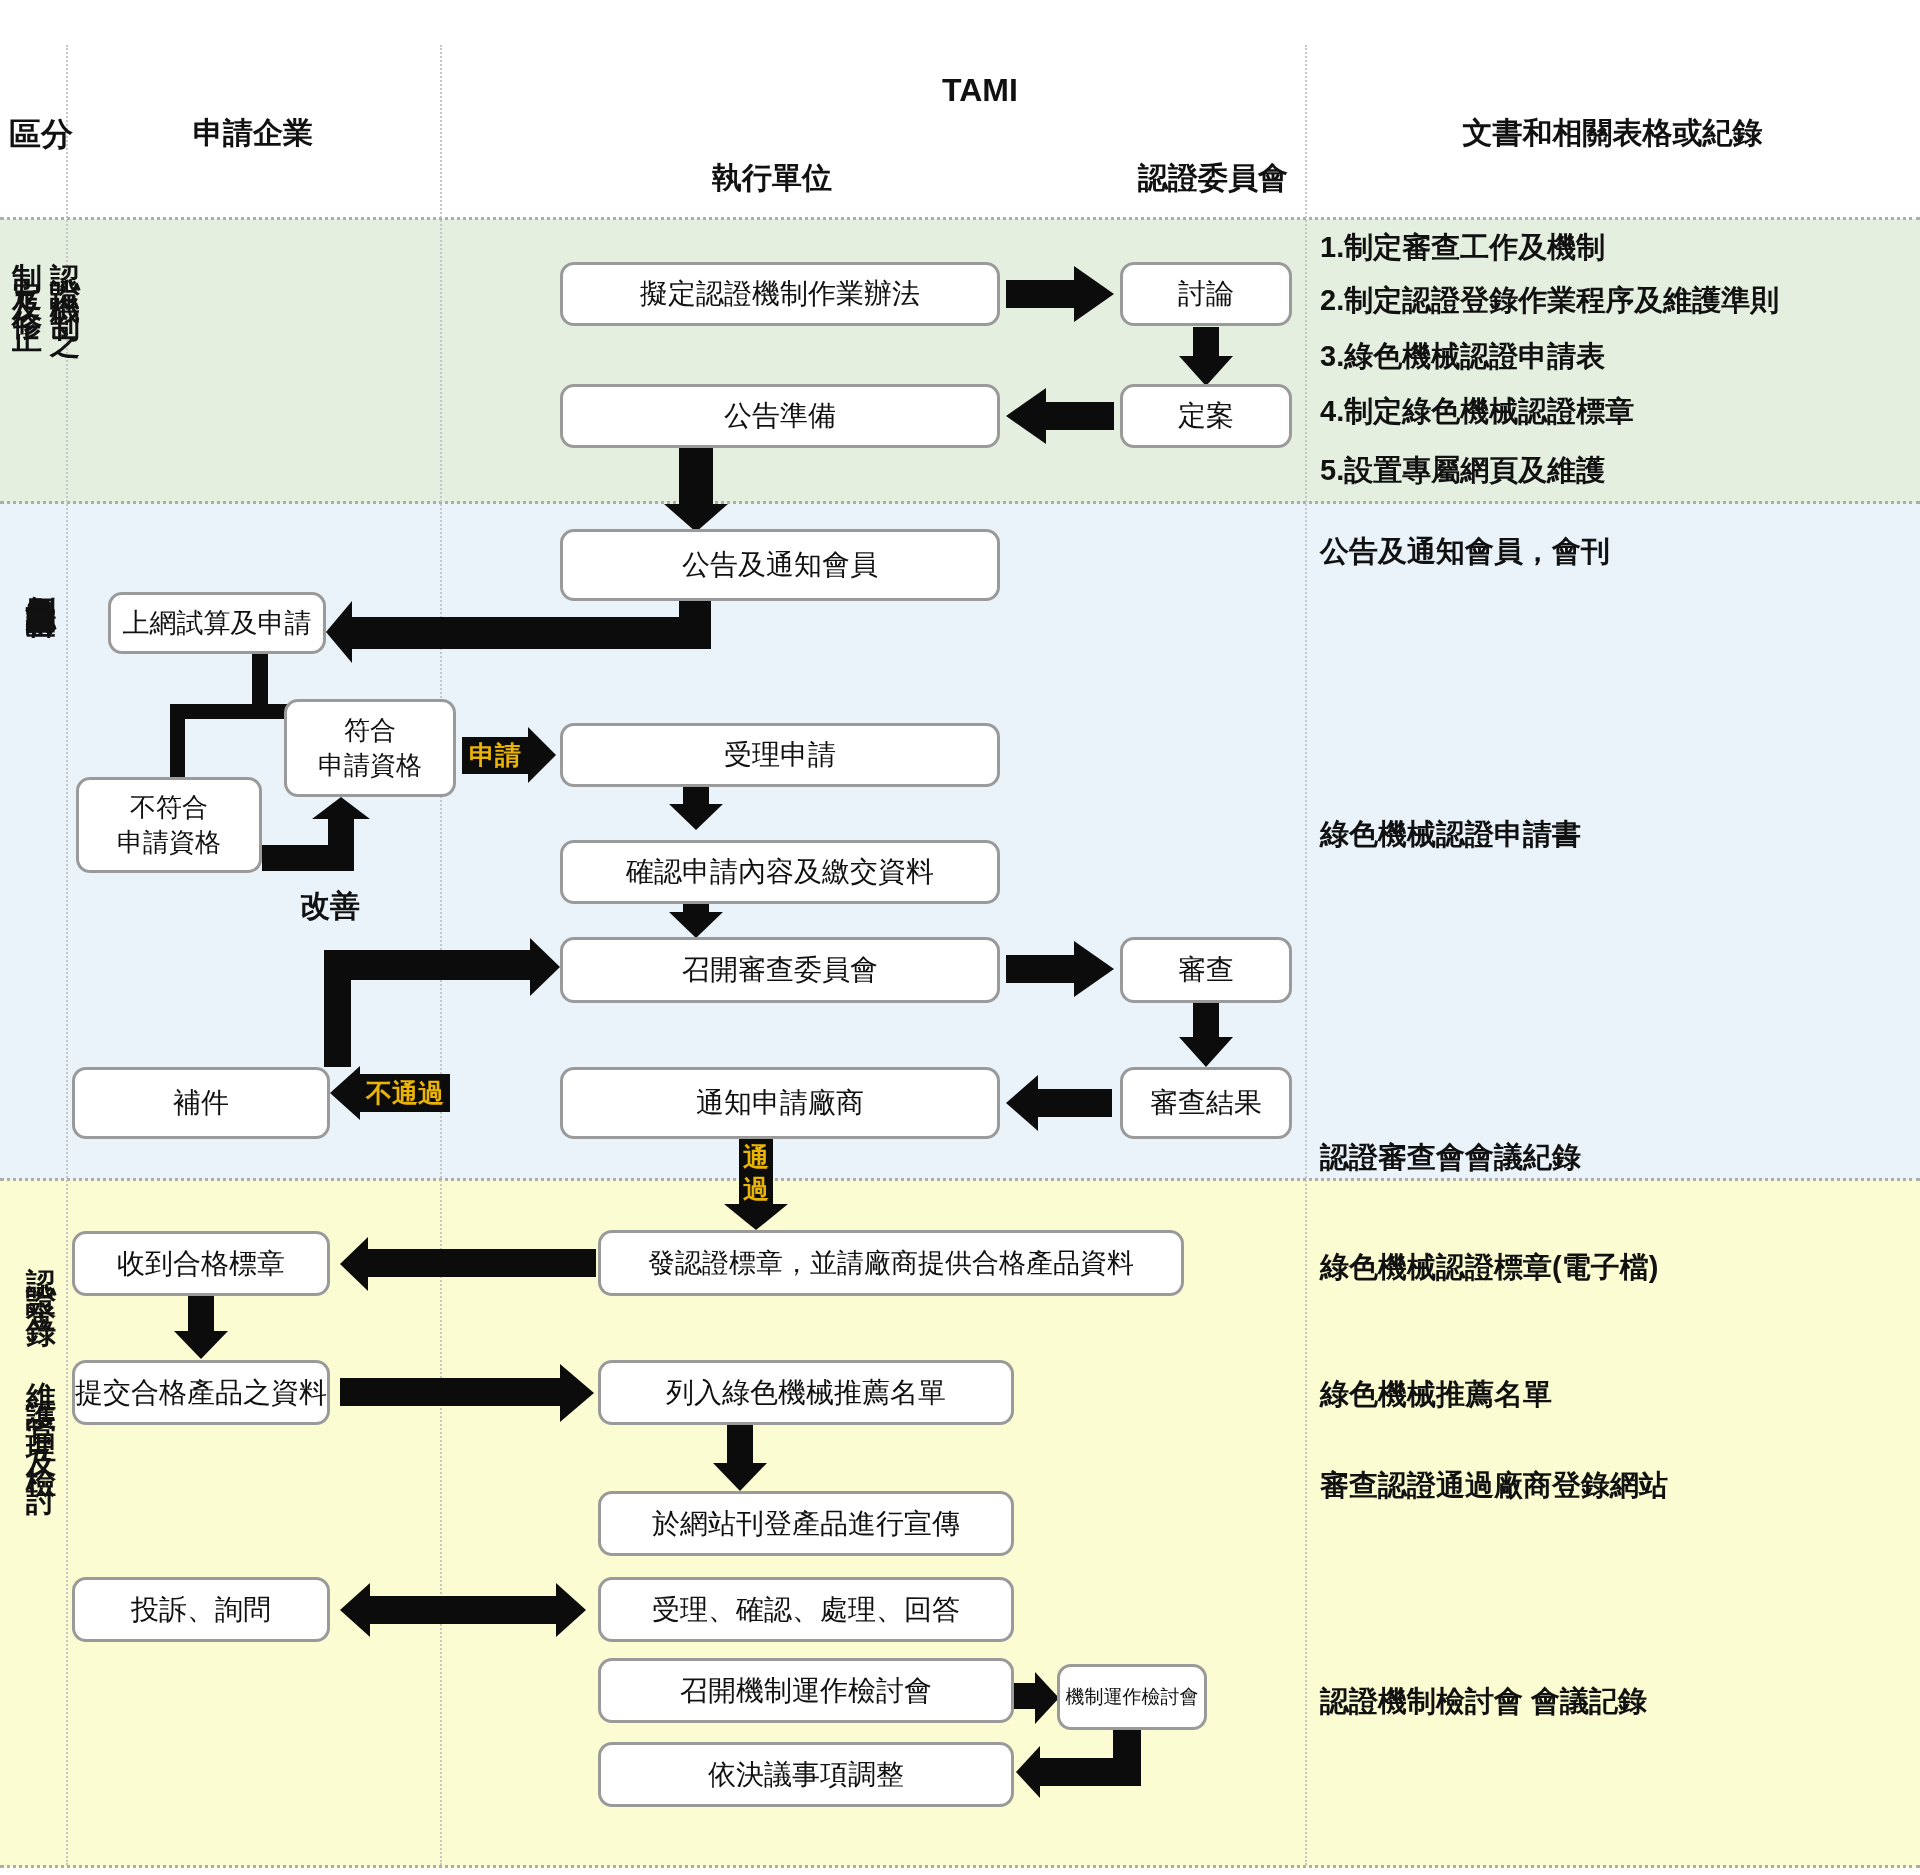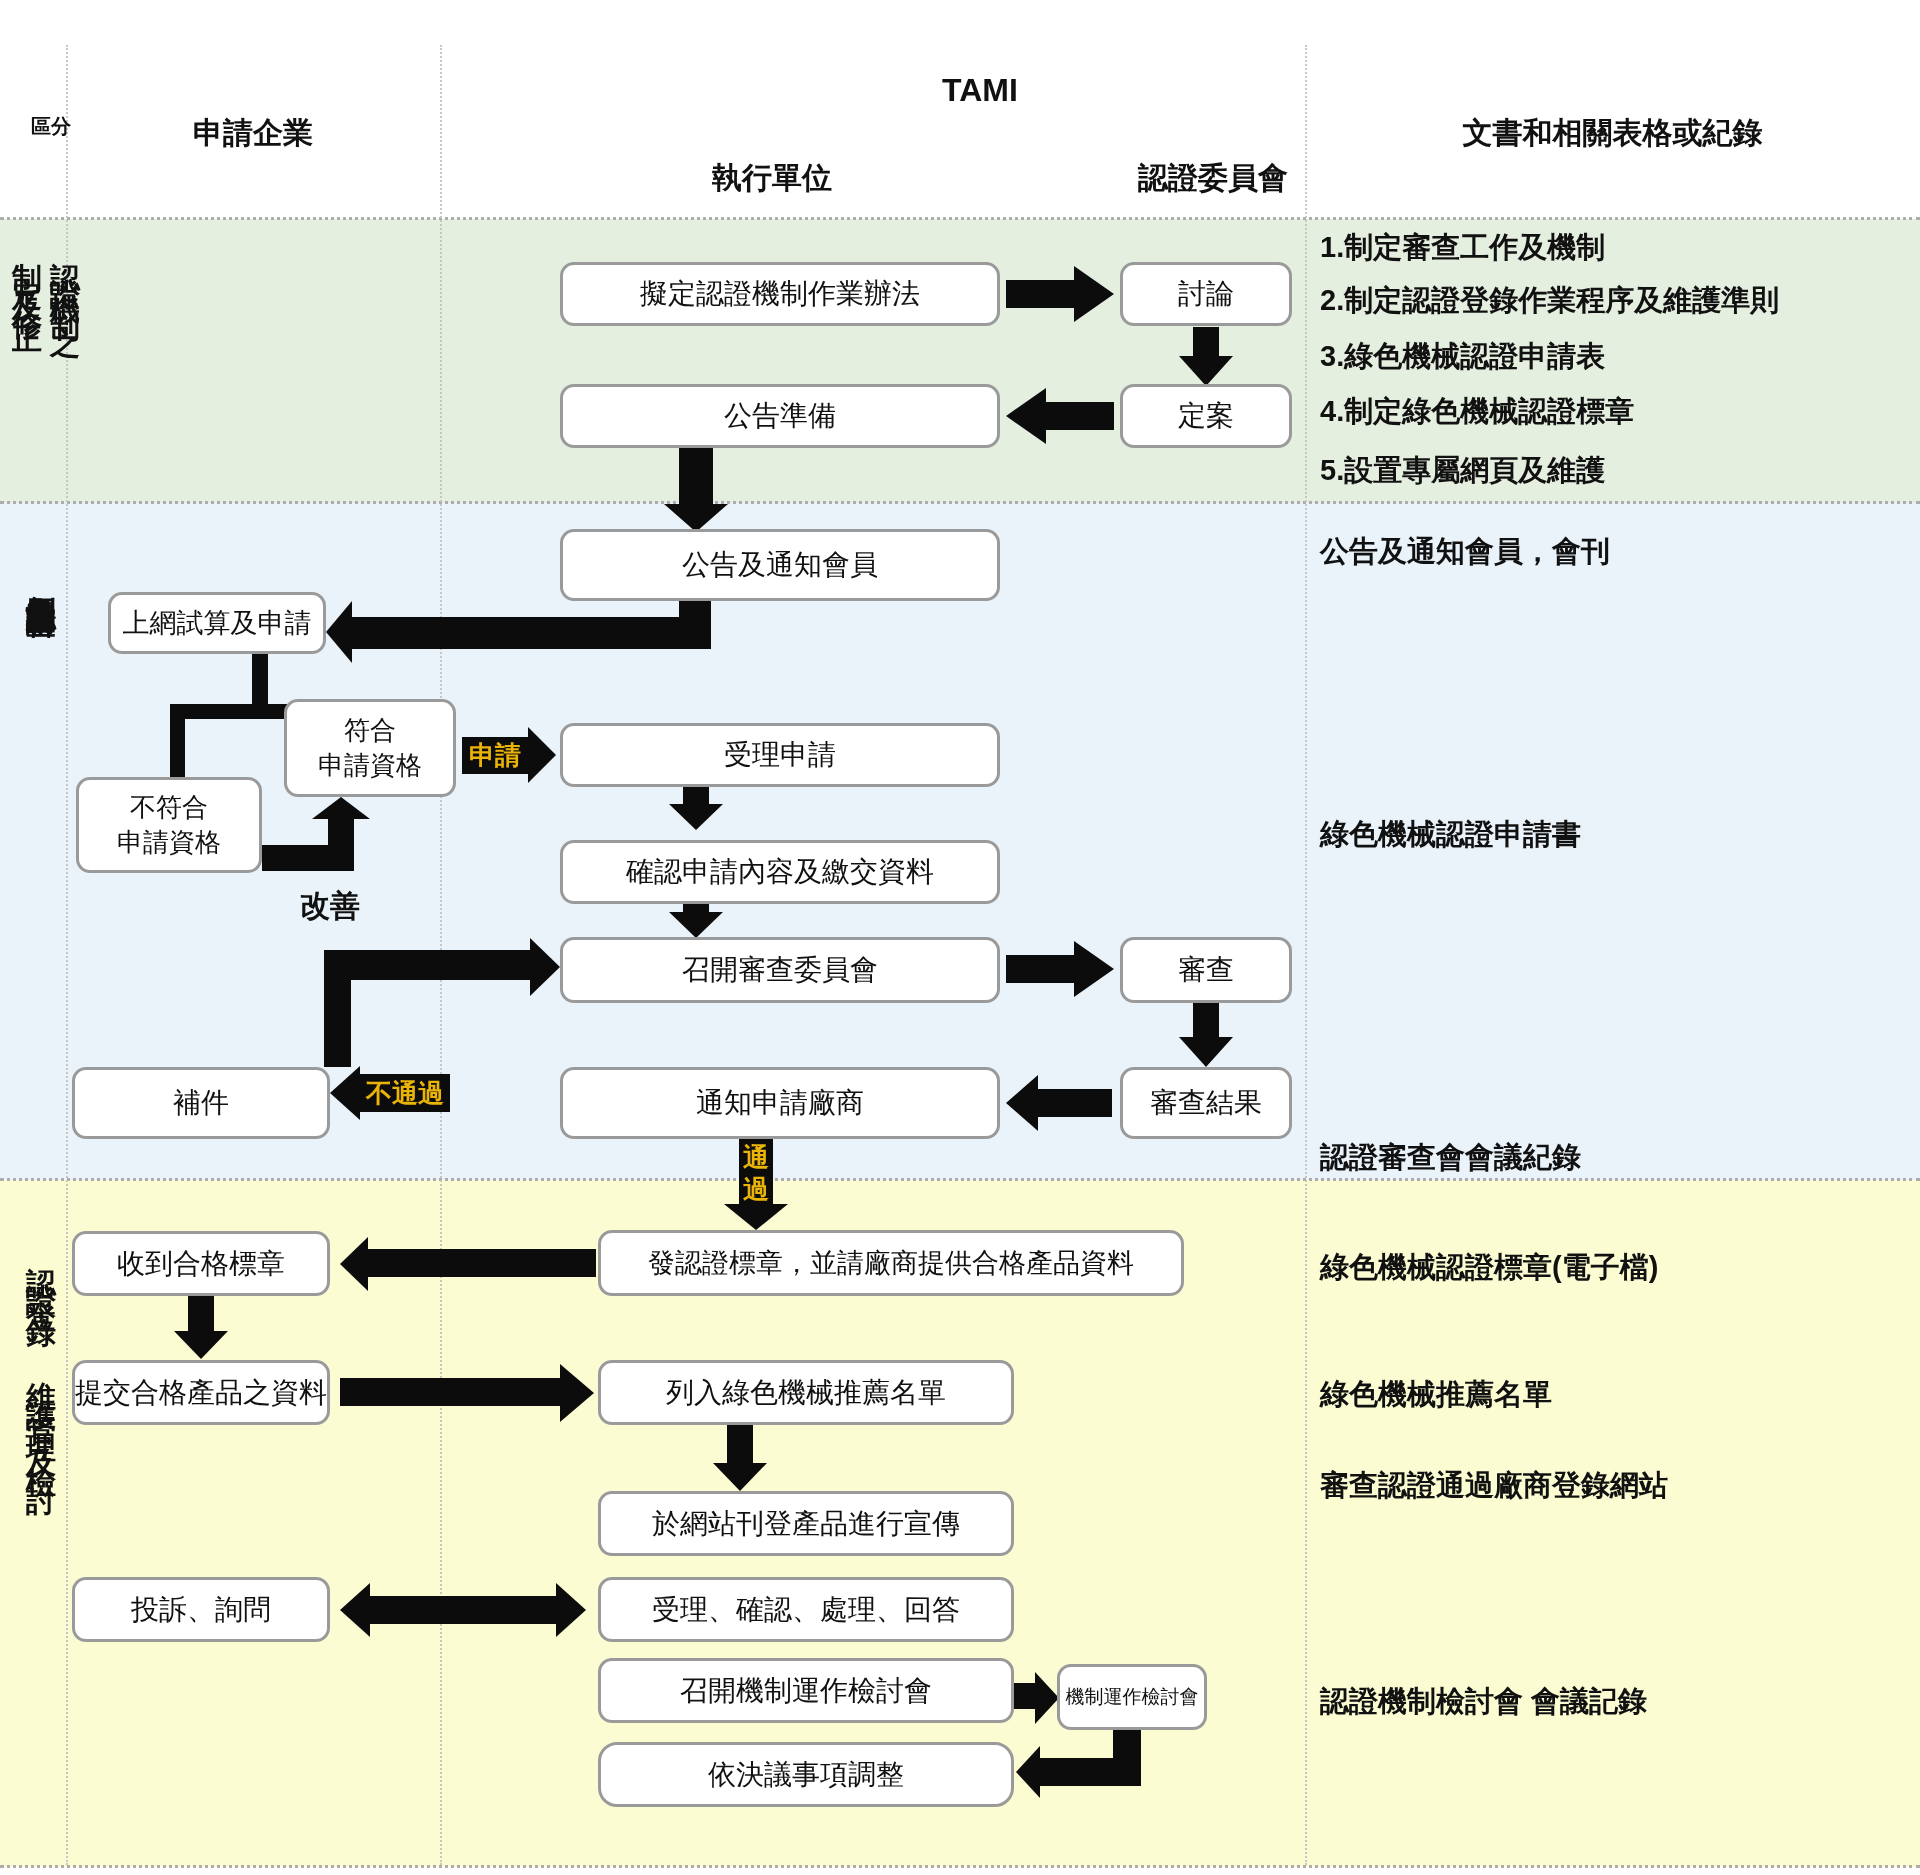--- a/index.html
+++ b/index.html
@@ -31,21 +31,21 @@
   <div class="band" style="top:1180px;height:687px;background:#fbfcd2;"></div>
 
   <div class="hline" style="top:217px;"></div>
   <div class="hline" style="top:501px;"></div>
   <div class="hline" style="top:1178px;"></div>
   <div class="hline" style="top:1865px;"></div>
   <div class="vline" style="left:66px;"></div>
   <div class="vline" style="left:440px;"></div>
   <div class="vline" style="left:1305px;"></div>
 
-  <div class="hdr" style="left:18px;top:113px;width:66px;font-size:20px;">區分</div>
+  <div class="hdr" style="left:8px;top:113px;width:66px;font-size:32px;">區分</div>
   <div class="hdr" style="left:66px;top:113px;width:374px;font-size:30px;">申請企業</div>
   <div class="hdr" style="left:900px;top:72px;width:160px;font-size:32px;">TAMI</div>
   <div class="hdr" style="left:652px;top:158px;width:240px;font-size:30px;">執行單位</div>
   <div class="hdr" style="left:1093px;top:158px;width:240px;font-size:30px;">認證委員會</div>
   <div class="hdr" style="left:1305px;top:113px;width:615px;font-size:30px;">文書和相關表格或紀錄</div>
 
   <div class="vtext" style="left:44px;top:238px;letter-spacing:16px;">認證機制之</div>
   <div class="vtext" style="left:6px;top:238px;letter-spacing:16px;">制定及修正</div>
   <div class="vtext" style="left:20px;top:572px;letter-spacing:1px;">個別產品的認證申請及審查</div>
   <div class="vtext" style="left:20px;top:1243px;letter-spacing:17px;">認證登錄，維護管理及檢討</div>
@@ -120,21 +120,21 @@
 
   <div class="box" style="left:598px;top:1230px;width:586px;height:66px;font-size:27px;">發認證標章，並請廠商提供合格產品資料</div>
   <div class="box" style="left:72px;top:1231px;width:258px;height:65px;">收到合格標章</div>
   <div class="box" style="left:72px;top:1360px;width:258px;height:65px;">提交合格產品之資料</div>
   <div class="box" style="left:598px;top:1360px;width:416px;height:65px;">列入綠色機械推薦名單</div>
   <div class="box" style="left:598px;top:1491px;width:416px;height:65px;">於網站刊登產品進行宣傳</div>
   <div class="box" style="left:72px;top:1577px;width:258px;height:65px;">投訴、詢問</div>
   <div class="box" style="left:598px;top:1577px;width:416px;height:65px;">受理、確認、處理、回答</div>
   <div class="box" style="left:598px;top:1658px;width:416px;height:65px;">召開機制運作檢討會</div>
   <div class="box" style="left:1057px;top:1664px;width:150px;height:66px;font-size:19px;">機制運作檢討會</div>
-  <div class="box" style="left:598px;top:1742px;width:416px;height:65px;border-radius:19px;">依決議事項調整</div>
+  <div class="box" style="left:598px;top:1742px;width:416px;height:65px;">依決議事項調整</div>
 
   <div class="tri" style="left:340px;top:1237px;border-top:27px solid transparent;border-bottom:27px solid transparent;border-right:28px solid #0c0c0c;"></div>
   <div class="ar" style="left:368px;top:1249px;width:228px;height:28px;"></div>
 
   <div class="ar" style="left:188px;top:1296px;width:26px;height:35px;"></div>
   <div class="tri" style="left:174px;top:1331px;border-left:27px solid transparent;border-right:27px solid transparent;border-top:28px solid #0c0c0c;"></div>
 
   <div class="ar" style="left:340px;top:1378px;width:220px;height:28px;"></div>
   <div class="tri" style="left:560px;top:1364px;border-top:29px solid transparent;border-bottom:29px solid transparent;border-left:34px solid #0c0c0c;"></div>
 

